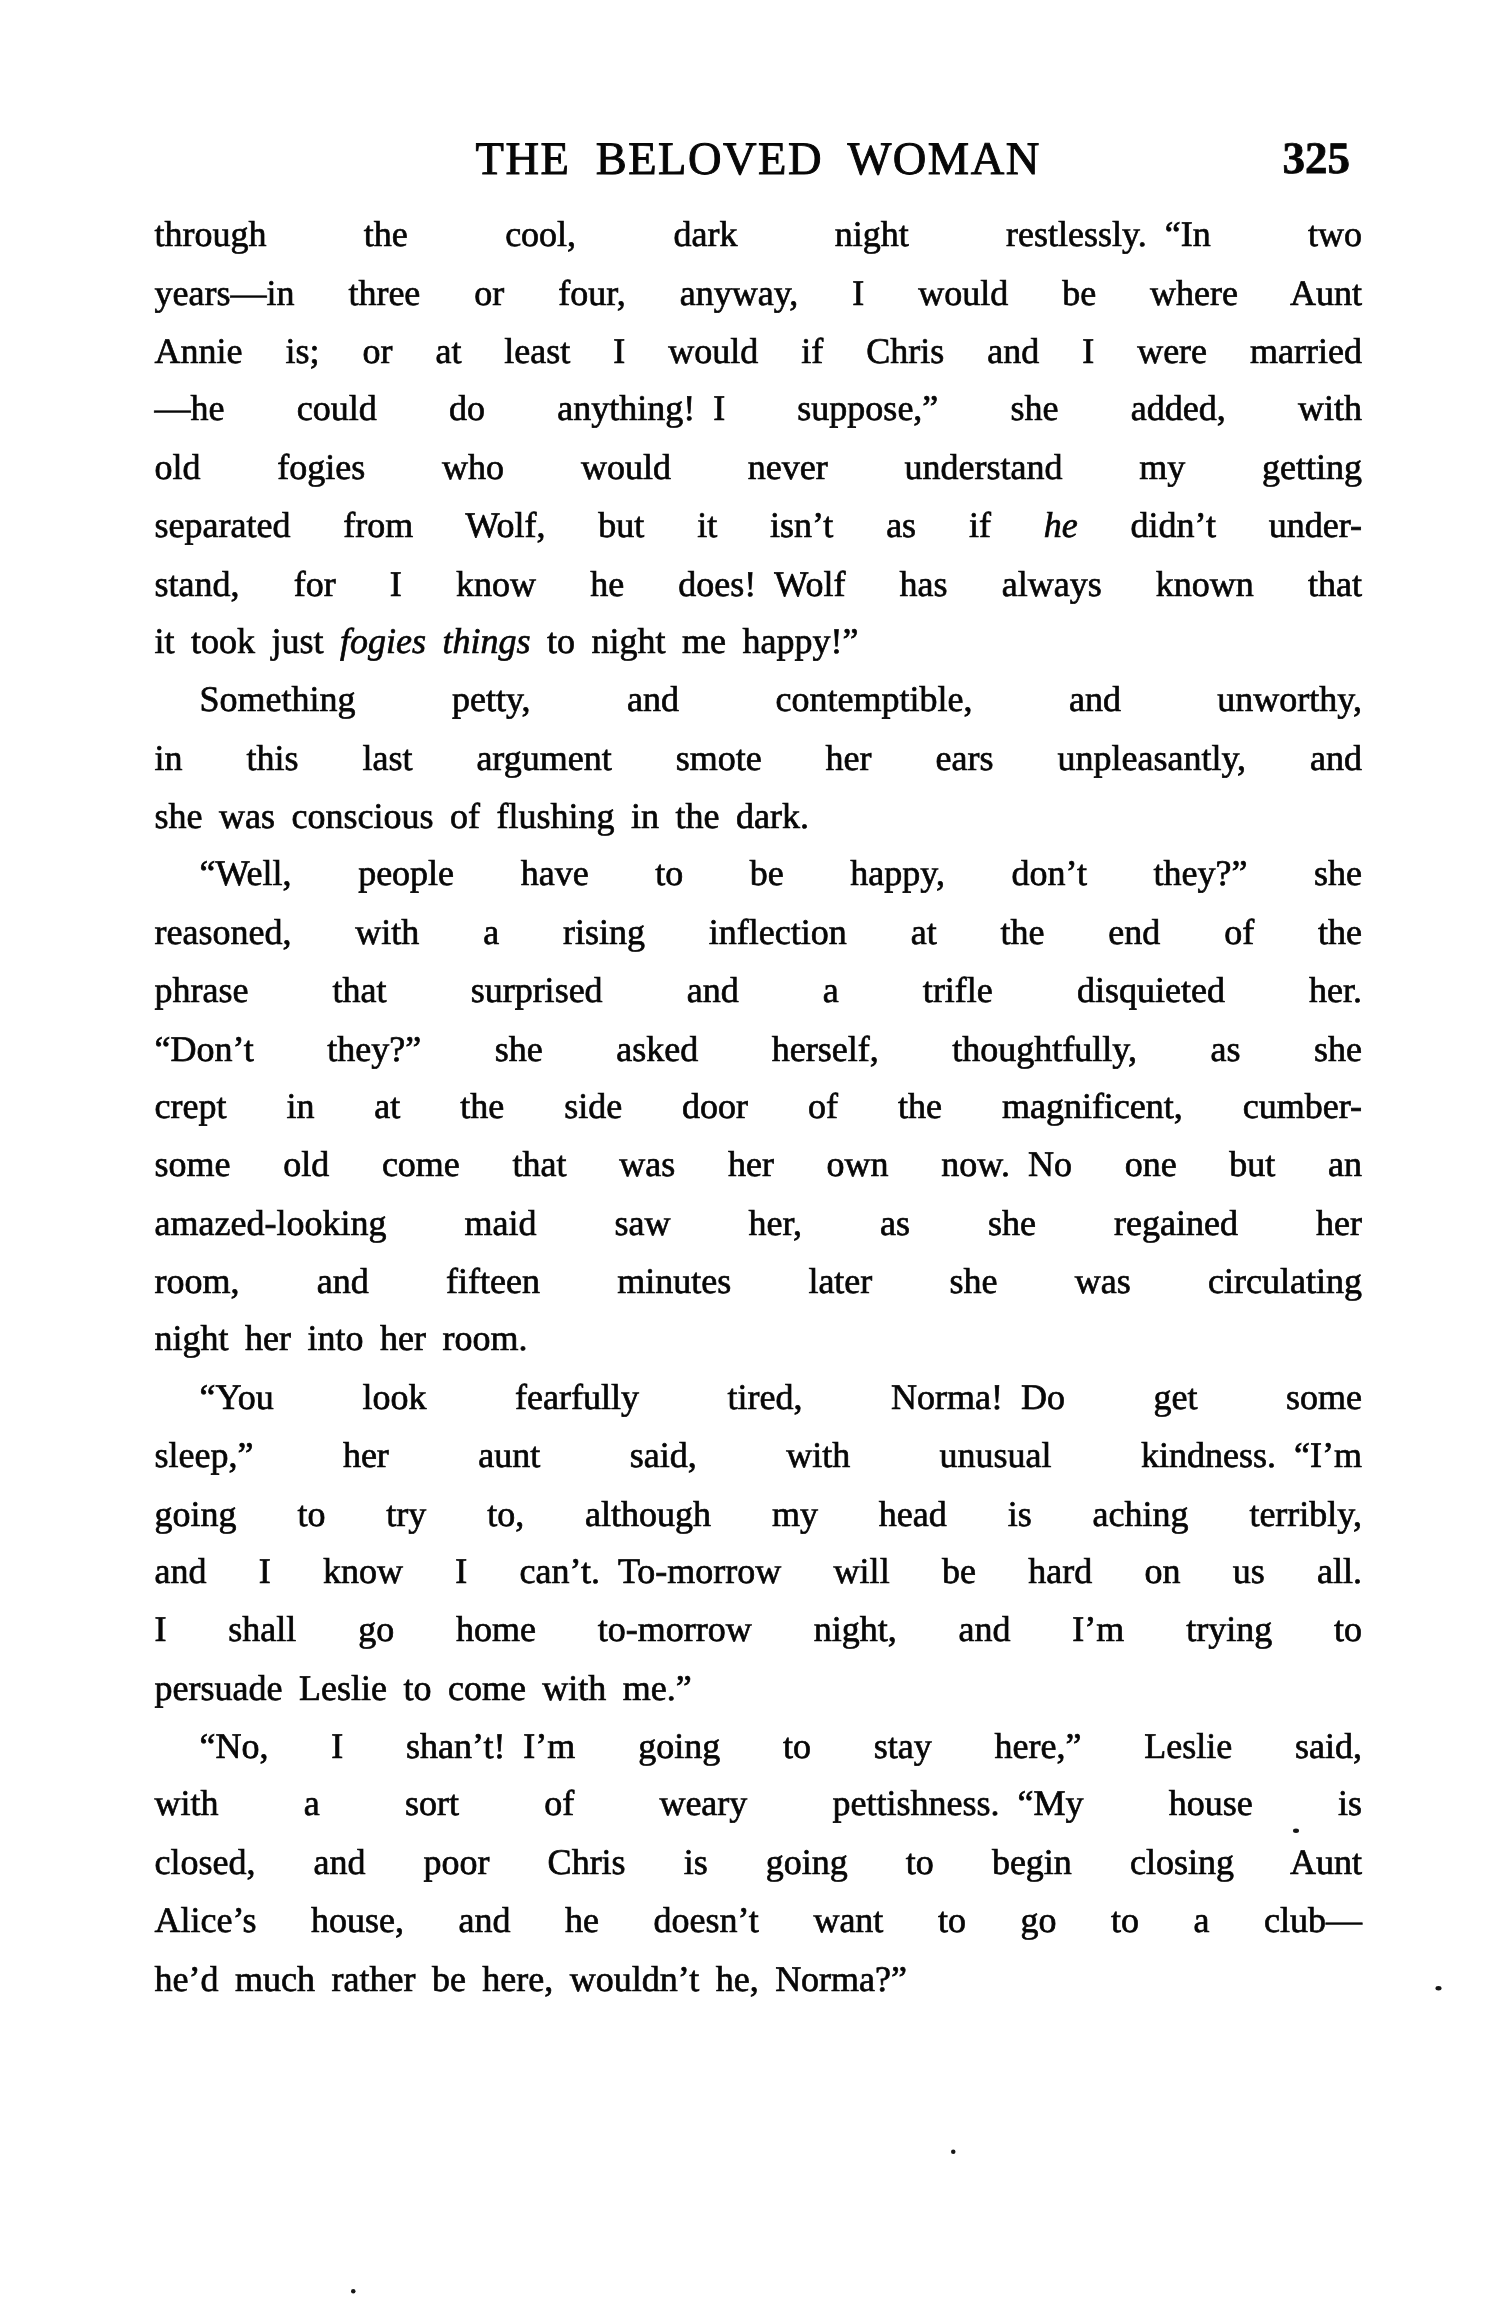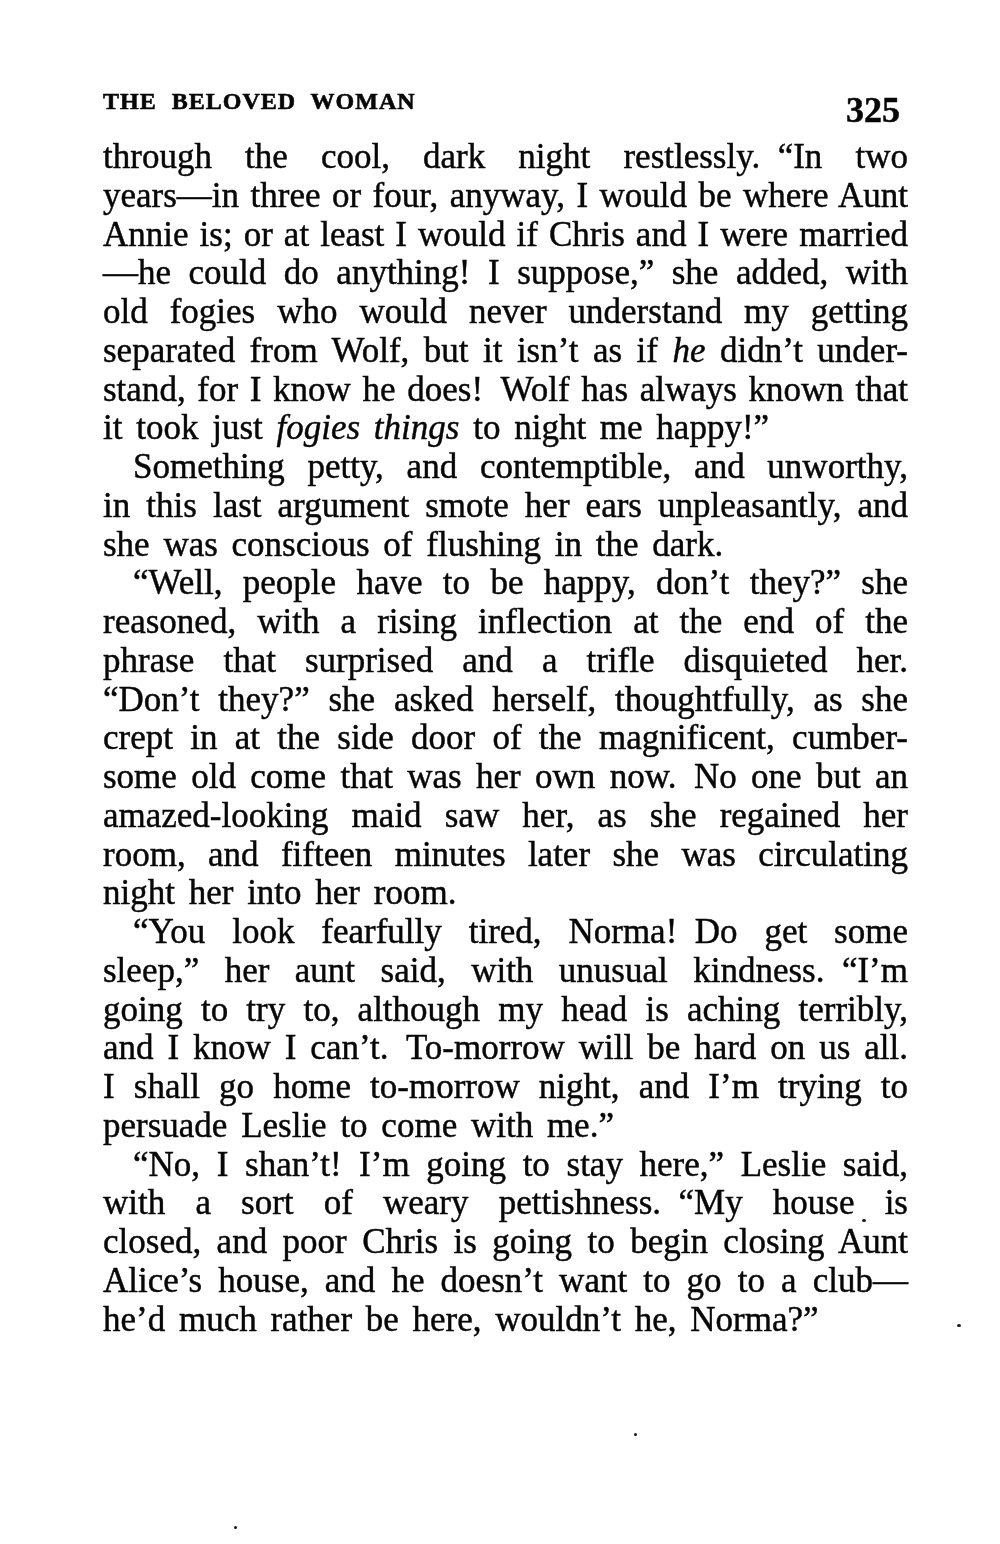--- a/index.html
+++ b/index.html
@@ -13,42 +13,42 @@
     overflow: hidden;
   }
   .header {
     position: absolute;
     left: 103px;
     top: 88px;
     width: 805px;
     height: 36px;
   }
   .title {
-    text-align: left;
-    font-size: 24px;
-    font-weight: bold;
+    text-align: center;
+    font-size: 31px;
+    font-weight: normal;
     letter-spacing: 1px;
     word-spacing: 8px;
     -webkit-text-stroke: 0.6px;
     white-space: nowrap;
   }
   .pagenum {
     position: absolute;
     right: 8px;
     top: 1px;
-    font-size: 36px;
+    font-size: 30px;
     font-weight: bold;
     -webkit-text-stroke: 0.5px;
   }
   .body {
     position: absolute;
     left: 103px;
     top: 138px;
     width: 805px;
-    font-size: 35px;
+    font-size: 24px;
     line-height: 38.75px;
     -webkit-text-stroke: 0.45px;
   }
   .paragraph { margin: 0; }
   .line {
     text-align: justify;
     text-align-last: justify;
     text-justify: inter-word;
     word-spacing: 2px;
   }

